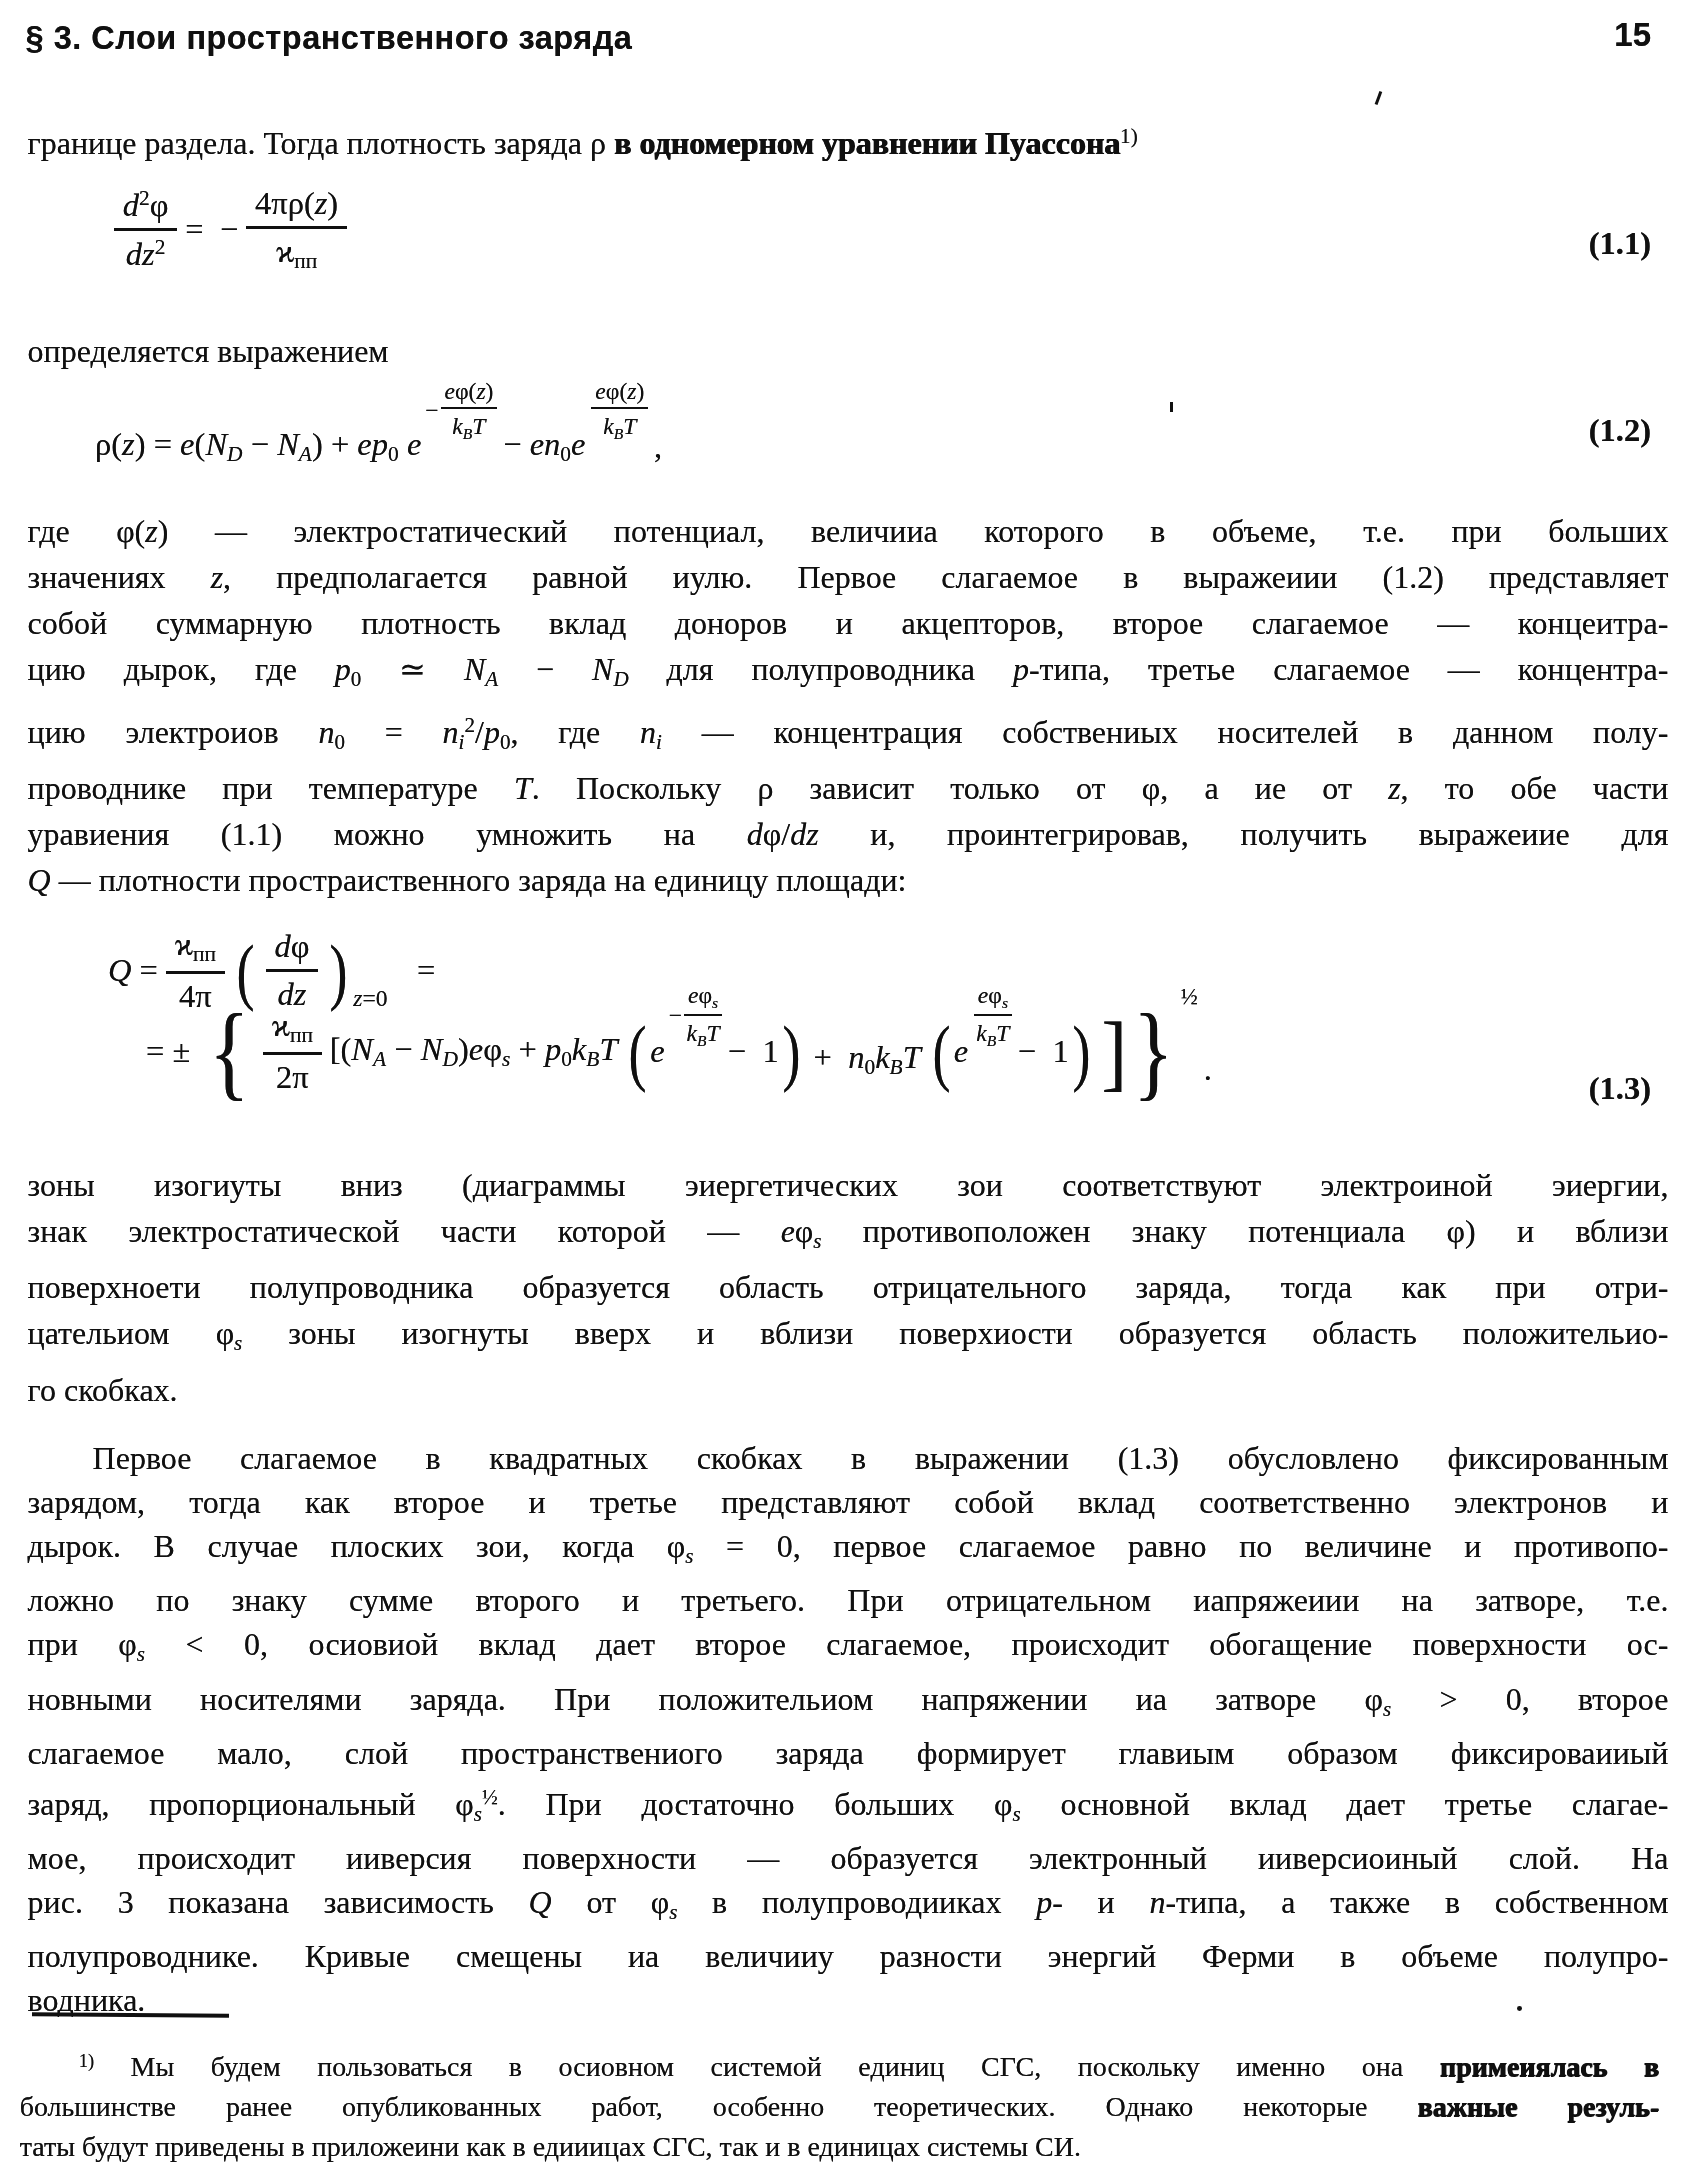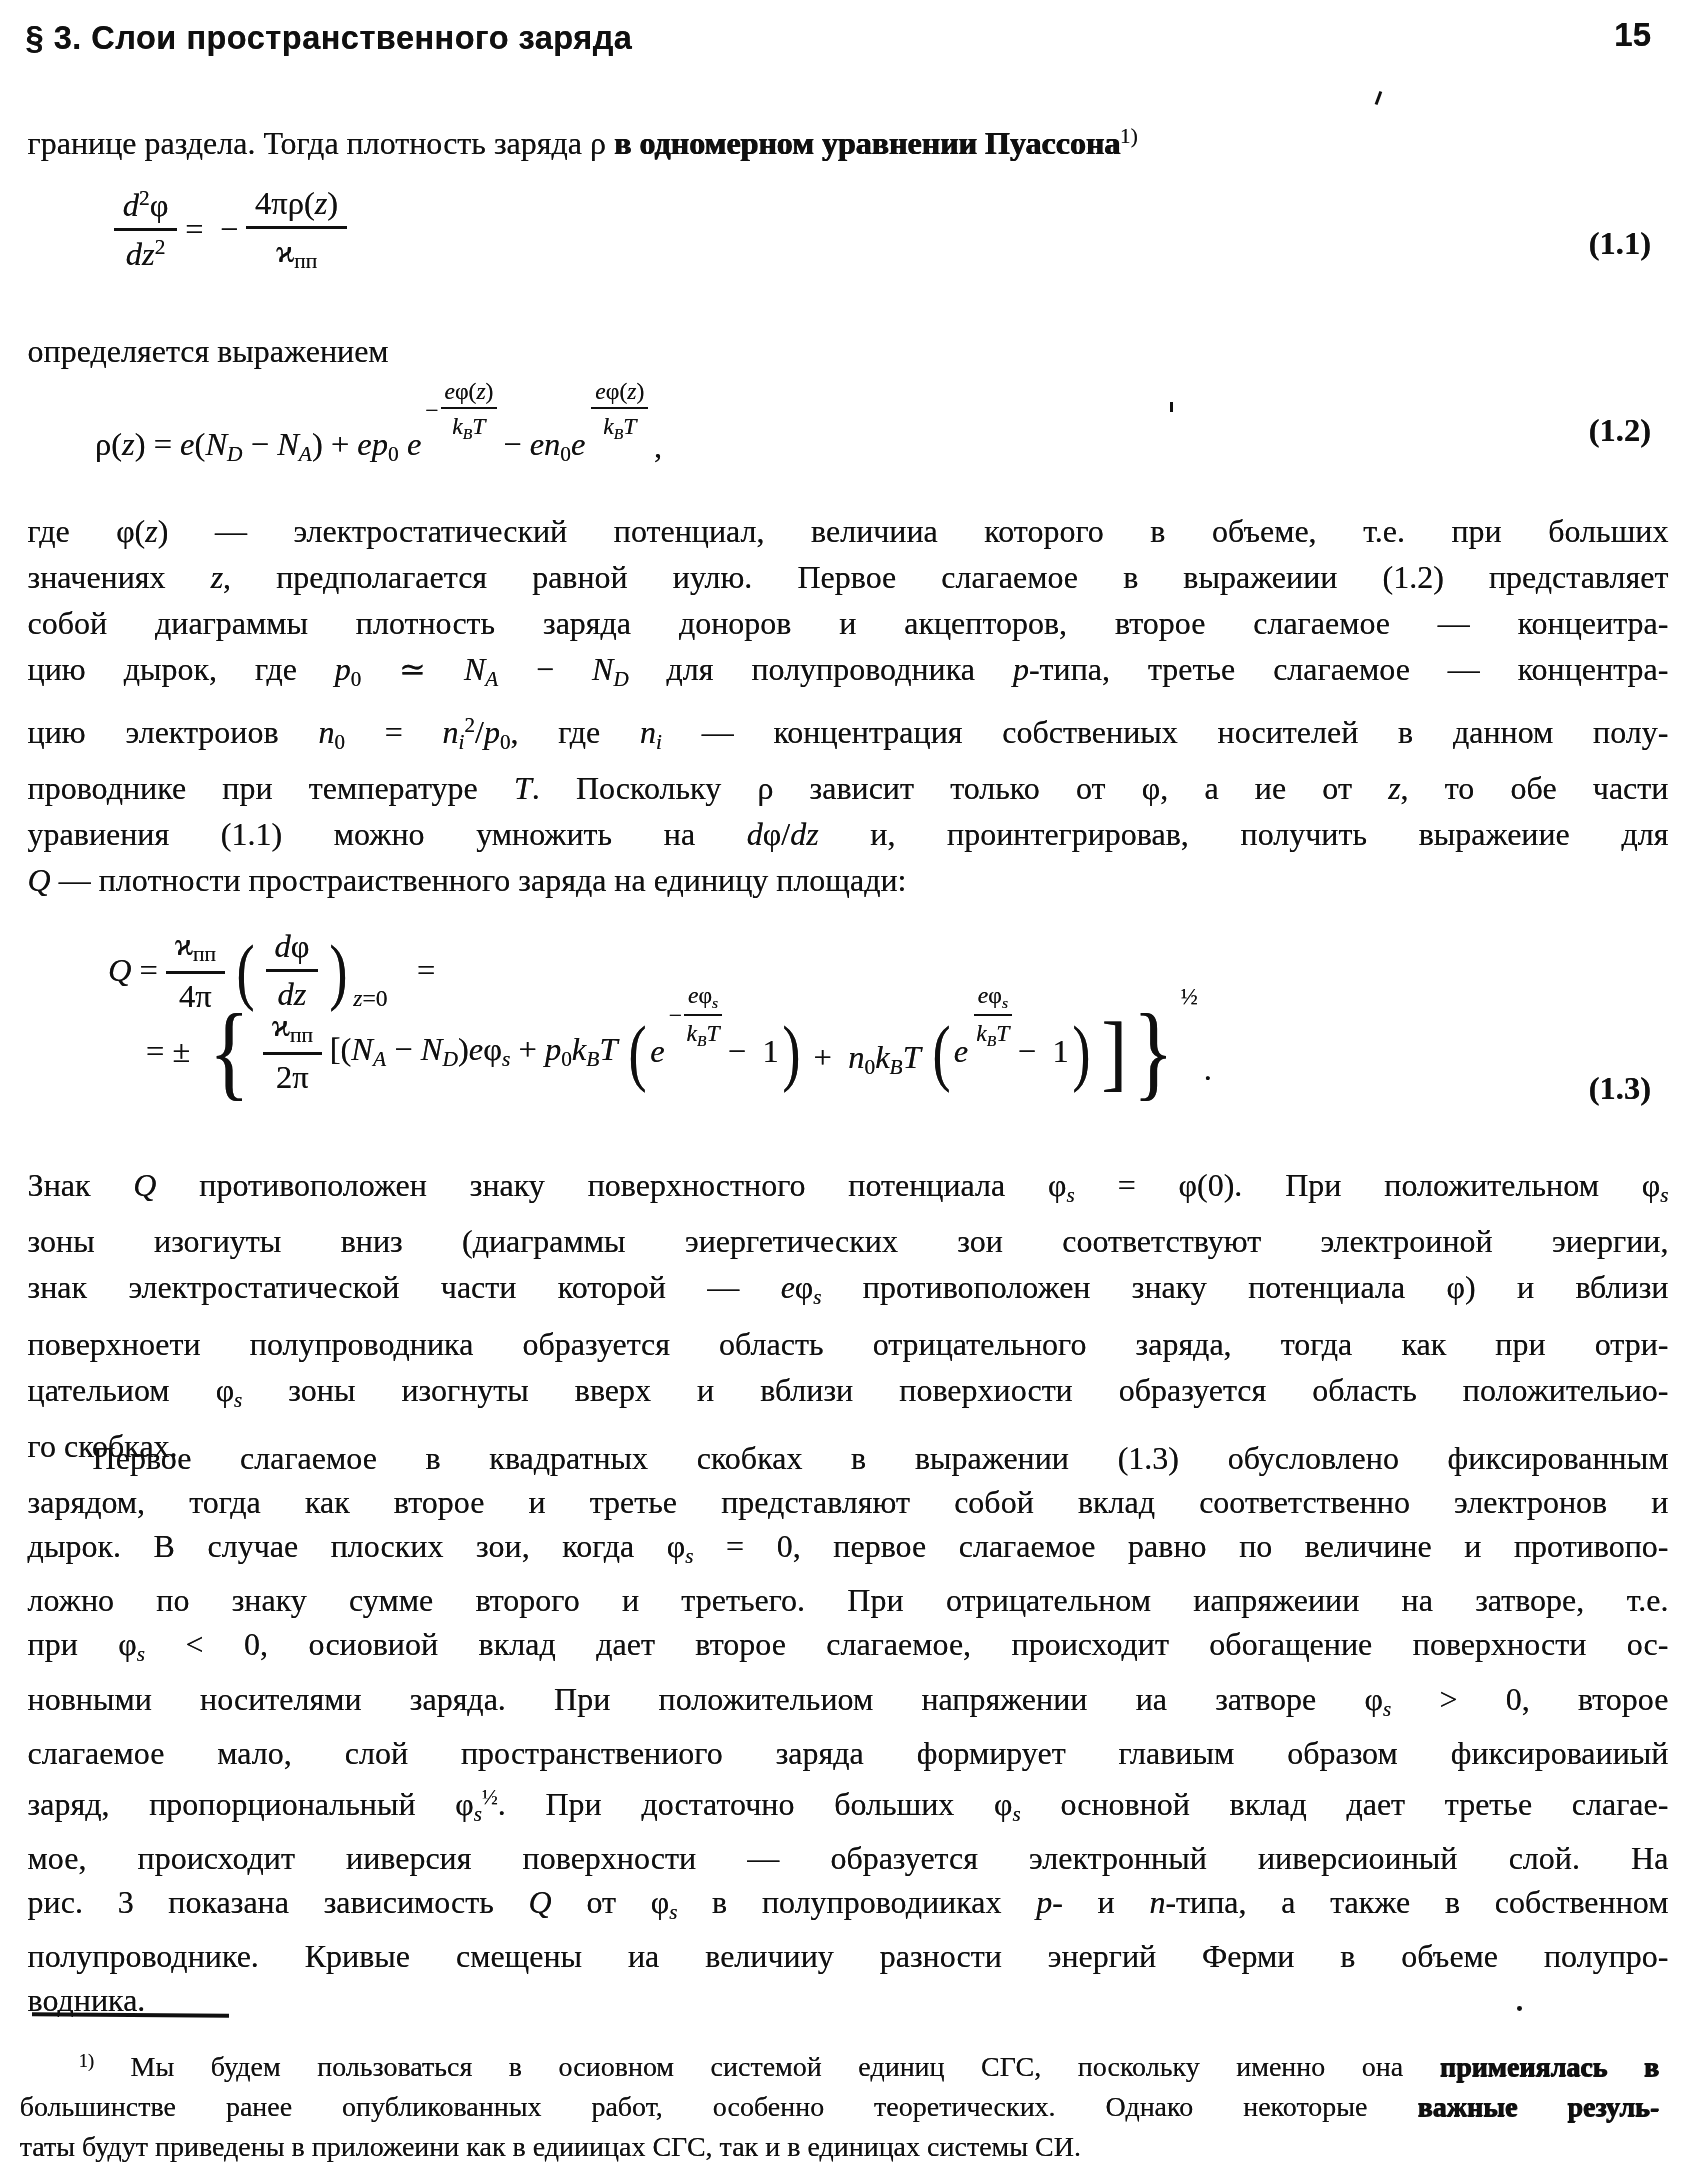--- a/index.html
+++ b/index.html
@@ -99,21 +99,21 @@
         <span class="fden"><i>k</i><sub><i>B</i></sub><i>T</i></span>
       </span>
     </span>
     <span class="tok">,</span>
   </div>
   <div class="eq-label" style="top:412px;text-align:right;">(1.2)</div>
 
   <div class="para" style="top:508px;">
     <div class="line">где φ(<i>z</i>) — электростатический потенциал, величииа которого в объеме, т.е. при больших</div>
     <div class="line">значениях <i>z</i>, предполагается равной иулю. Первое слагаемое в выражеиии (1.2) представляет</div>
-    <div class="line">собой диаграммы плотность заряда доноров и акцепторов, второе слагаемое — концеитра-</div>
+    <div class="line">собой суммарную плотность вклад доноров и акцепторов, второе слагаемое — концеитра-</div>
     <div class="line">цию дырок, где <i>p</i><sub>0</sub> ≃ <i>N</i><sub><i>A</i></sub> − <i>N</i><sub><i>D</i></sub> для полупроводника <i>p</i>-типа, третье слагаемое — концентра-</div>
     <div class="line">цию электроиов <i>n</i><sub>0</sub> = <i>n</i><sub><i>i</i></sub><sup>2</sup>/<i>p</i><sub>0</sub>, где <i>n</i><sub><i>i</i></sub> — концентрация собствениых носителей в данном полу-</div>
     <div class="line">проводнике при температуре <i>T</i>. Поскольку ρ зависит только от φ, а ие от <i>z</i>, то обе части</div>
     <div class="line">уравиения (1.1) можно умножить на <i>d</i>φ/<i>dz</i> и, проинтегрировав, получить выражеиие для</div>
     <div class="line last"><i>Q</i> — плотности простраиственного заряда на единицу площади:</div>
   </div>
 
   <div class="eq-row" style="left:108px;top:926px;">
     <span class="tok"><i>Q</i> =</span>
     <span class="frac">
@@ -161,21 +161,20 @@
     <span class="tok">−  1</span>
     <span class="bigp">)</span>
     <span class="bracketc" style="margin-left:5.9px;">]</span>
     <span class="brace">}</span>
     <span class="pow">½</span>
     <span class="tok" style="margin-left:5.9px;transform:translateY(17.7px);">.</span>
   </div>
   <div class="eq-label" style="top:1070px;">(1.3)</div>
 
   <div class="para" style="top:1162px;">
-    <div class="line">Знак <i>Q</i> противоположен знаку поверхностного потенциала φ<sub><i>s</i></sub> = φ(0). При положительном φ<sub><i>s</i></sub></div>
     <div class="line">зоны изогиуты вниз (диаграммы эиергетических зои соответствуют электроиной эиергии,</div>
     <div class="line">знак электростатической части которой — <i>e</i>φ<sub><i>s</i></sub> противоположен знаку потенциала φ) и вблизи</div>
     <div class="line">поверхноети полупроводника образуется область отрицательного заряда, тогда как при отри-</div>
     <div class="line">цательиом φ<sub><i>s</i></sub> зоны изогнуты вверх и вблизи поверхиости образуется область положительио-</div>
     <div class="line last">го скобках.</div>
   </div>
 
   <div class="para para3" style="top:1436px;">
     <div class="line indent">Первое слагаемое в квадратных скобках в выражении (1.3) обусловлено фиксированным</div>
     <div class="line">зарядом, тогда как второе и третье представляют собой вклад соответственно электронов и</div>

